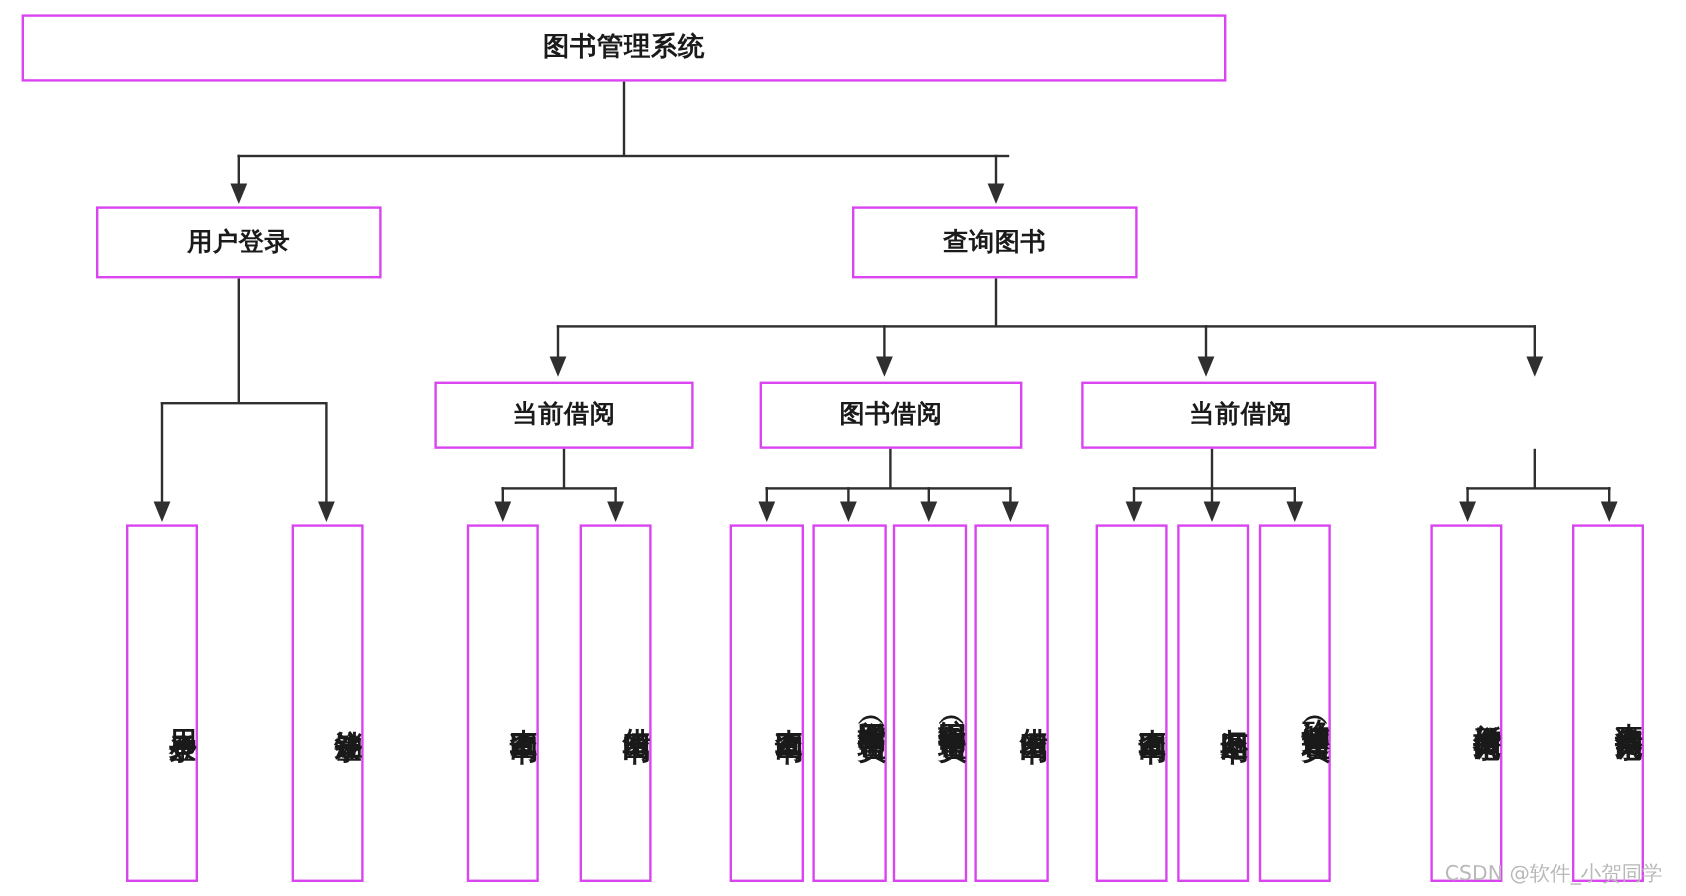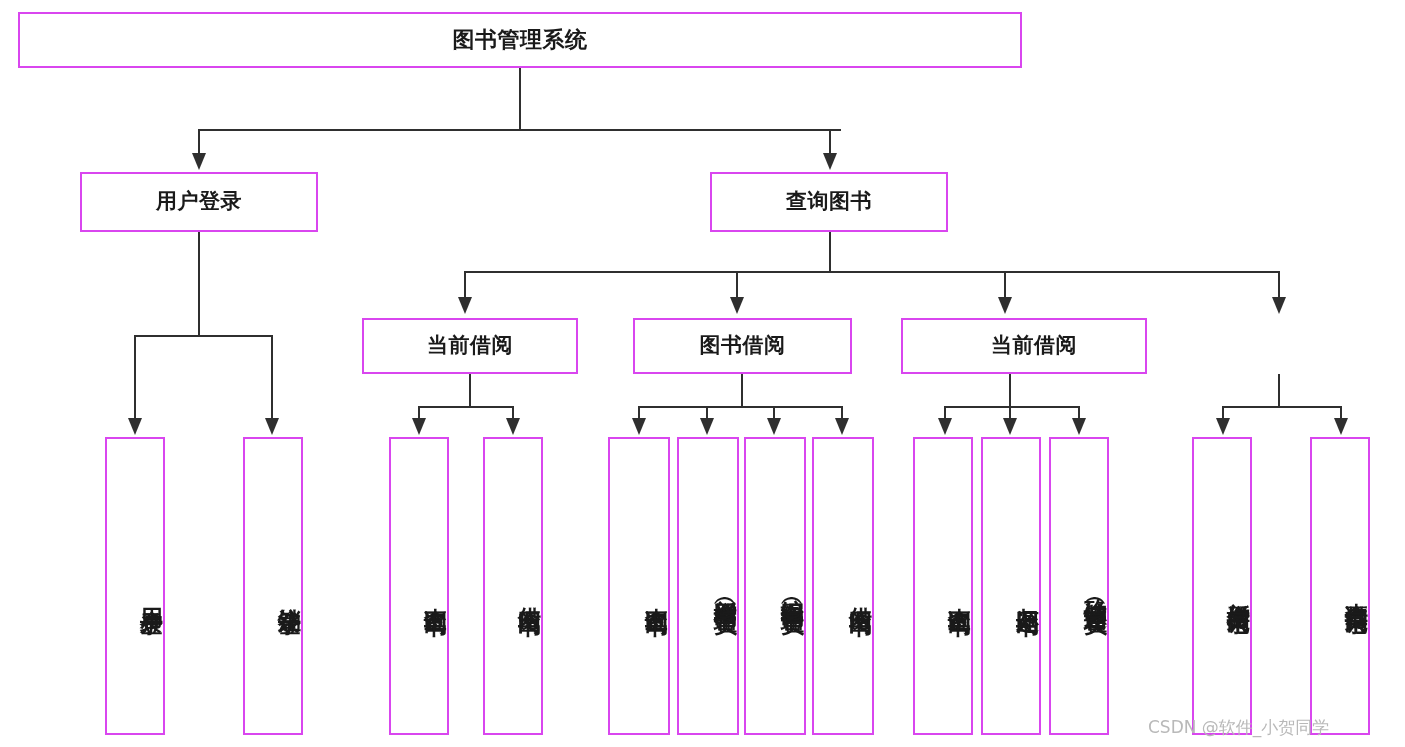--- a/index.html
+++ b/index.html
@@ -163,15 +163,15 @@
   <div class="node leaf" style="left:913px;top:437px;width:60px;height:298px;">查询图书</div>
 
   <div class="node leaf" style="left:981px;top:437px;width:60px;height:298px;">归还图书</div>
 
   <div class="node leaf tall" style="left:1049px;top:437px;width:60px;height:298px;">确认归还（管理员）</div>
 
   <div class="node leaf tall" style="left:1192px;top:437px;width:60px;height:298px;">新增借阅记录</div>
 
   <div class="node leaf tall" style="left:1310px;top:437px;width:60px;height:298px;">查询借阅记录</div>
 
-  <div class="watermark" style="left:1148px;top:716px;">CSDN @软件_小贺同学</div>
+  <div class="watermark" style="left:1204px;top:716px;">CSDN @软件_小贺同学</div>
 
 </div>
 
 </body></html>

